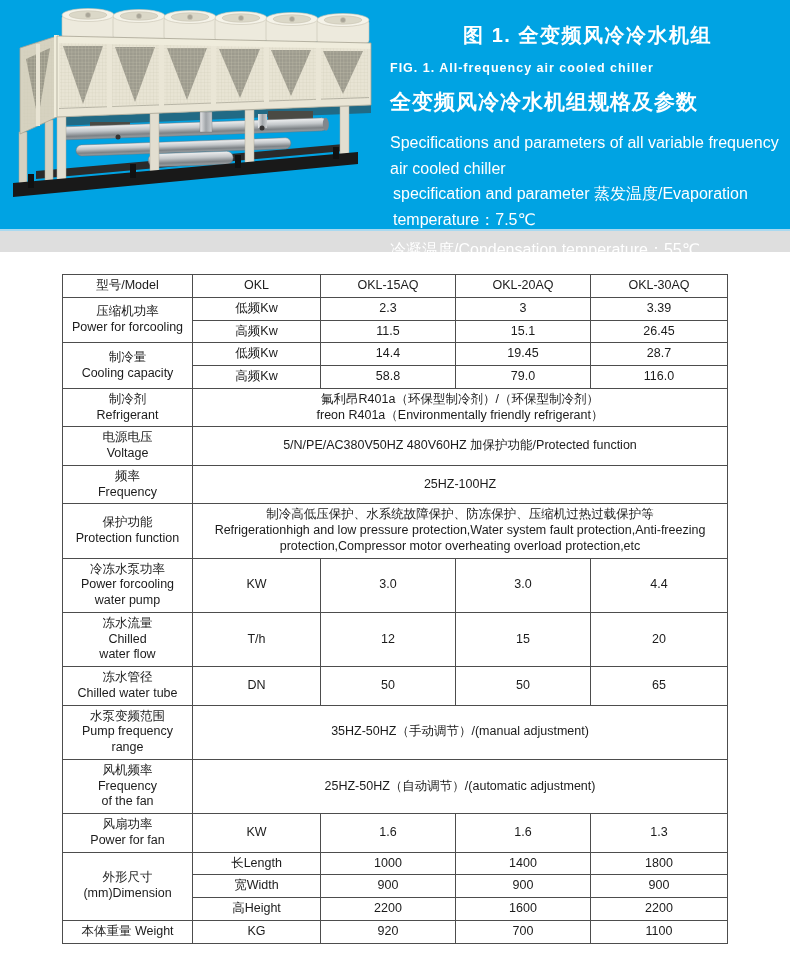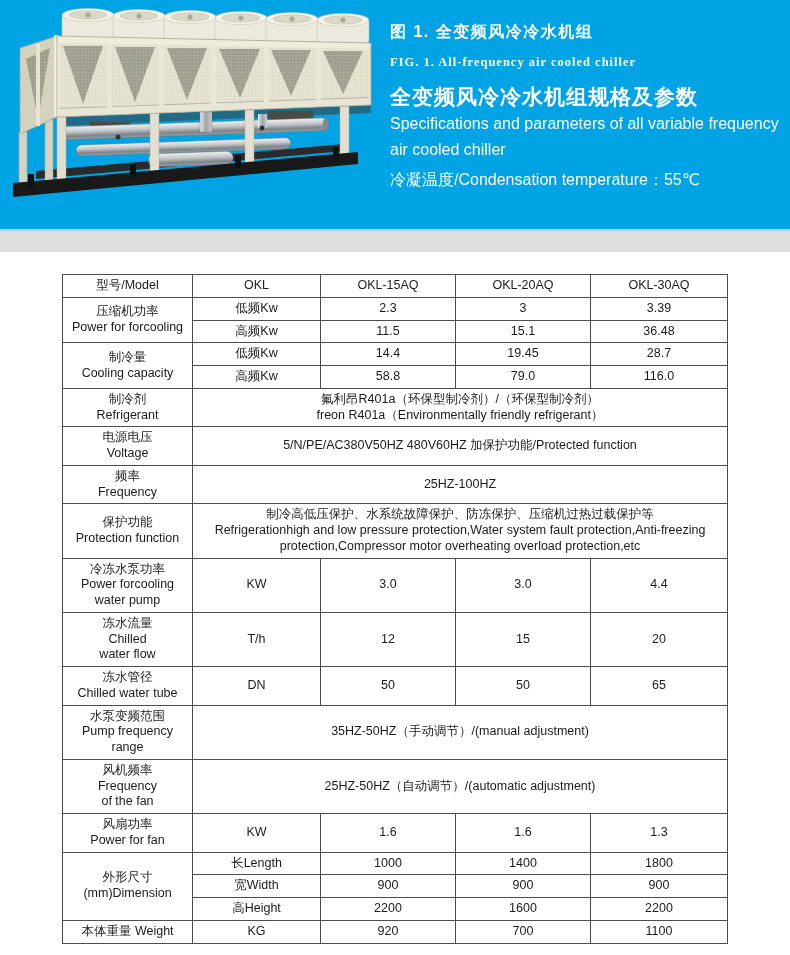--- a/index.html
+++ b/index.html
@@ -8,26 +8,26 @@
     width:790px; height:955px; background:#ffffff; position:relative;
     font-family:"Liberation Sans","DejaVu Sans",sans-serif; overflow:hidden;
   }
   
   .hero {
     height:231px; background:#00a3e3; position:relative;
     border-bottom:2px solid #a9d9f0;
   }
   .machine-svg { position:absolute; left:0; top:4px; }
   .hero-text { position:absolute; left:390px; top:22px; right:5px; color:#ffffff; }
-  .fig-zh { font-size:16px; font-weight:600; letter-spacing:1.5px; margin-bottom:12px; }
+  .fig-zh { font-size:20px; font-weight:600; letter-spacing:1.5px; margin-bottom:12px;text-align:center; }
   .fig-en {
-    font-family:Liberation Serif, serif;
+    font-family:Liberation Sans, sans-serif;
     font-size:12.5px; font-weight:700; letter-spacing:1px; margin-bottom:13px;
   }
-  .title-zh { font-size:21px; font-weight:700; letter-spacing:1px; margin-bottom:0; }
+  .title-zh { font-size:21px; font-weight:700; letter-spacing:1px; margin-bottom:14px; }
   .sub { font-size:16px; line-height:1.6; font-weight:500; }
   .sub.indent { padding-left:3px; }
   .sub.cond { margin-top:5px; }
   
   .band { height:21px; background:#dedede; }
   
   .table-area { padding:22px 0 0 62px; }
   table.spec { border-collapse:collapse; width:665px; table-layout:fixed; }
   table.spec th, table.spec td {
     border:1px solid #4d4d4d; text-align:center; vertical-align:middle;
@@ -162,20 +162,21 @@
       <polygon points="57,105 371,94 371,101 57,113" fill="#e9e5d5"></polygon>
       <rect x="54" y="31" width="5" height="82" fill="#f0eddc"></rect>
       <polygon points="57,32 371,39 371,101 57,113" fill="none" stroke="#a8a494" stroke-width="0.8"></polygon>
     </svg>
 
     <div class="hero-text">
       <div class="fig-zh">图 1. 全变频风冷冷水机组</div>
       <div class="fig-en">FIG. 1. All-frequency air cooled chiller</div>
       <div class="title-zh">全变频风冷冷水机组规格及参数</div>
       <div class="sub">Specifications and parameters of all variable frequency air cooled chiller</div>
+      <div class="sub indent">specification and parameter  蒸发温度/Evaporation temperature：7.5℃</div>
       <div class="sub cond">冷凝温度/Condensation temperature：55℃</div>
     </div>
   </header>
 
   <div class="band"></div>
 
   <main class="table-area">
     <table class="spec">
       <colgroup>
         <col style="width:130px">
@@ -197,21 +198,21 @@
 Power for forcooling</td>
             <td>低频Kw</td>
             <td>2.3</td>
             <td>3</td>
             <td>3.39</td>
           </tr>
           <tr>
             <td>高频Kw</td>
             <td>11.5</td>
             <td>15.1</td>
-            <td>36.48</td>
+            <td>26.45</td>
           </tr>
           <tr>
             <td rowspan="2">制冷量
 Cooling capacity</td>
             <td>低频Kw</td>
             <td>14.4</td>
             <td>19.45</td>
             <td>28.7</td>
           </tr>
           <tr>

